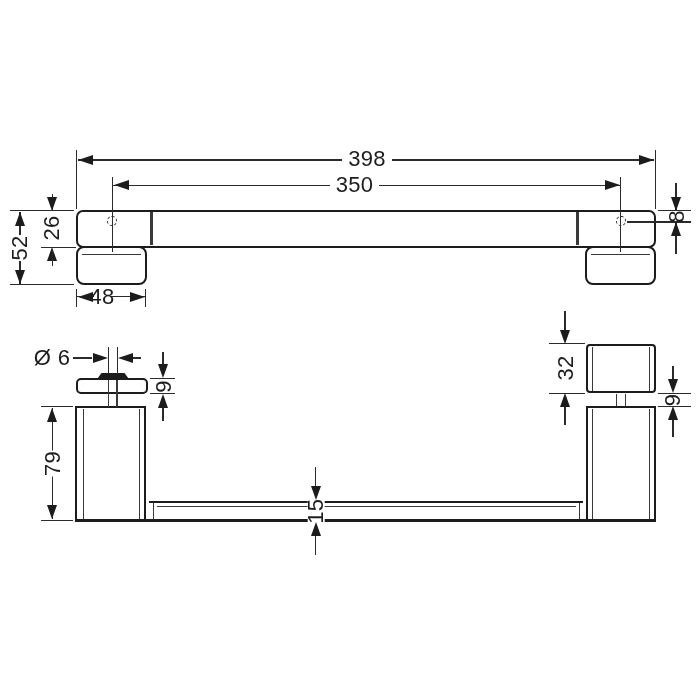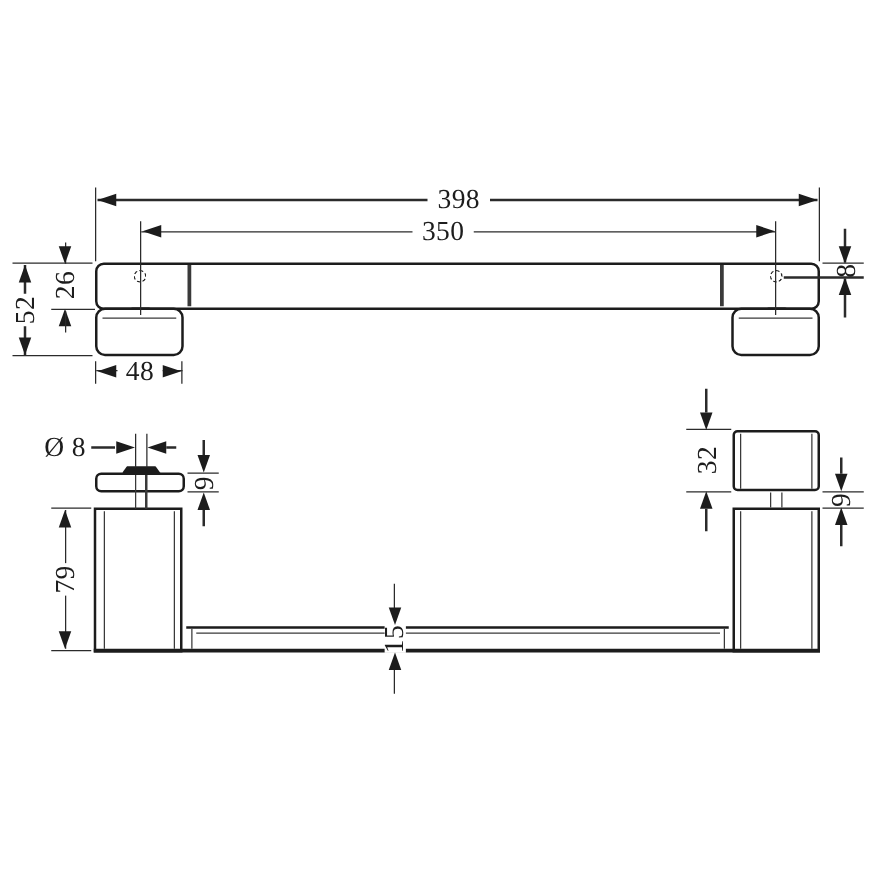--- a/index.html
+++ b/index.html
@@ -1,17 +1,17 @@
 <!DOCTYPE html>
 <html><head>
 <meta charset="utf-8">
 <style>
   html,body{margin:0;padding:0;background:#ffffff;}
   #stage{position:relative;width:700px;height:700px;background:#ffffff;overflow:hidden;
-         font-family:Liberation Serif, serif;}
+         font-family:Liberation Sans, sans-serif;}
   #stage *{box-sizing:border-box;}
   .ln{position:absolute;background:#2b2b2b;}
   .hl{height:1.2px;}
   .vl{width:1.2px;}
   .obj{position:absolute;border:2.8px solid #1c1c1c;background:#fff;}
   .thin{position:absolute;background:#3a3a3a;}
   .ar{position:absolute;width:0;height:0;}
   .ar.up{border-left:5px solid transparent;border-right:5px solid transparent;border-bottom:14px solid #1c1c1c;}
   .ar.down{border-left:5px solid transparent;border-right:5px solid transparent;border-top:14px solid #1c1c1c;}
   .ar.left{border-top:5px solid transparent;border-bottom:5px solid transparent;border-right:15px solid #1c1c1c;}
@@ -77,21 +77,21 @@
     <div class="lab v" style="left:39px;top:216px;width:26px;height:24px;">26</div>
     <div class="ar up" style="left:47px;top:247.2px;"></div>
     <div class="ln vl" style="left:51.5px;top:248.5px;height:17px;"></div>
     <div class="ln hl" style="left:41px;top:246.9px;width:35px;"></div>
 
     <div class="ln vl" style="left:75.9px;top:289px;height:18px;"></div>
     <div class="ln vl" style="left:145.3px;top:289px;height:18px;"></div>
     <div class="ln hl" style="left:77px;top:296.2px;width:69px;"></div>
     <div class="ar left" style="left:78px;top:291.8px;"></div>
     <div class="ar right" style="left:130px;top:291.8px;"></div>
-    <div class="lab mask" style="left:94px;top:285.5px;width:36px;height:22px;">48</div>
+    <div class="lab mask" style="left:94px;top:285.5px;width:16px;height:22px;">48</div>
   </div>
 
   <div>
 
     <div class="obj" style="left:75px;top:405.5px;width:71px;height:116.5px;"></div>
     <div class="thin" style="left:82.5px;top:409px;width:1.1px;height:110px;"></div>
     <div class="thin" style="left:139px;top:409px;width:1.1px;height:110px;"></div>
     <div class="obj" style="left:76px;top:378px;width:72px;height:16.3px;border-width:2.6px;border-radius:5px;"></div>
     <div style="position:absolute;left:97.5px;top:372.6px;width:31px;height:6px;background:#1c1c1c;clip-path:polygon(14% 0,86% 0,100% 100%,0 100%);"></div>
     <div class="thin" style="left:107.9px;top:380px;width:1.4px;height:26.5px;"></div>
@@ -105,21 +105,21 @@
     <div class="thin" style="left:648.5px;top:347px;width:1.1px;height:43.5px;"></div>
     <div class="thin" style="left:615.6px;top:393.5px;width:1.4px;height:12.5px;"></div>
     <div class="thin" style="left:624.6px;top:393.5px;width:1.4px;height:12.5px;"></div>
 
     <div style="position:absolute;left:149px;top:500.6px;width:434px;height:2.6px;background:#1c1c1c;"></div>
     <div class="thin" style="left:157px;top:506.4px;width:419px;height:1.1px;"></div>
     <div style="position:absolute;left:75px;top:518.8px;width:581px;height:3.2px;background:#1c1c1c;"></div>
     <div class="thin" style="left:152.6px;top:503px;width:1.4px;height:16px;"></div>
     <div class="thin" style="left:578.6px;top:503px;width:1.4px;height:16px;"></div>
 
-    <div class="lab" style="left:30px;top:346.5px;width:44px;height:22px;">Ø 8</div>
+    <div class="lab" style="left:30px;top:346.5px;width:44px;height:22px;">Ø 6</div>
     <div class="ln hl" style="left:73px;top:357.4px;width:19px;"></div>
     <div class="ar right" style="left:92.5px;top:353px;"></div>
     <div class="ln vl" style="left:107.5px;top:347px;height:26.5px;"></div>
     <div class="ln vl" style="left:116.6px;top:347px;height:26.5px;"></div>
     <div class="ar left" style="left:117.7px;top:353px;"></div>
     <div class="ln hl" style="left:133px;top:357.4px;width:8px;"></div>
 
     <div class="ln hl" style="left:150px;top:377.9px;width:25px;"></div>
     <div class="ln hl" style="left:150px;top:393.2px;width:25px;"></div>
     <div class="ln vl" style="left:162.4px;top:352px;height:12.5px;"></div>

